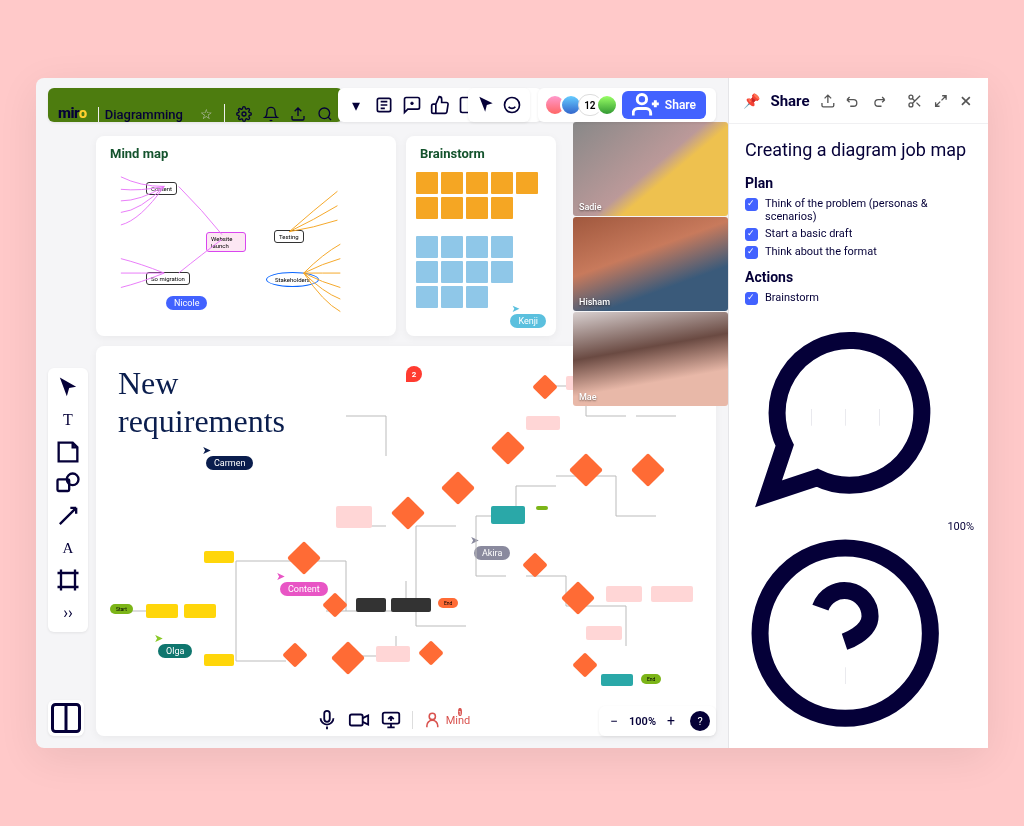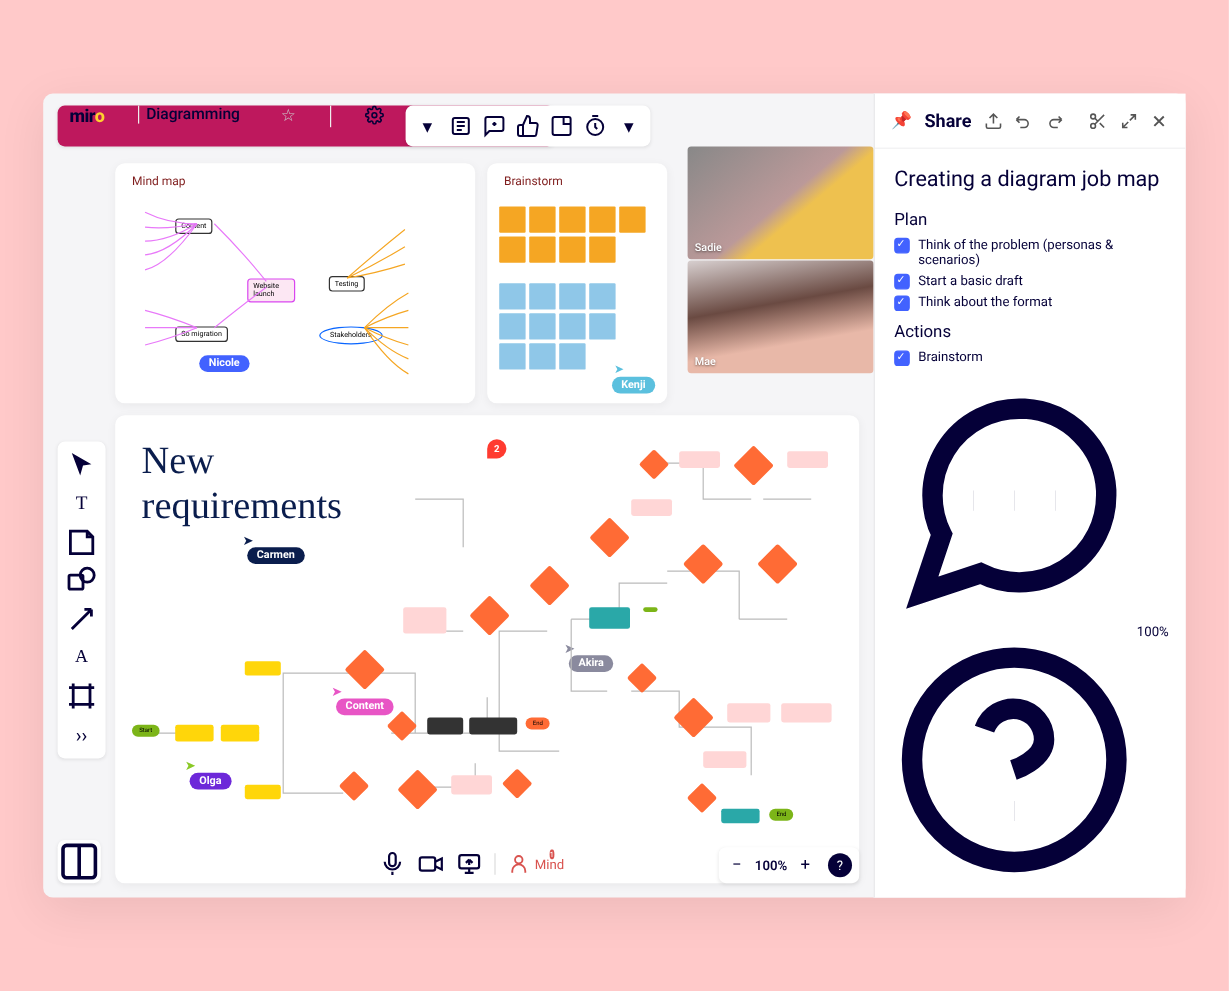--- a/index.html
+++ b/index.html
@@ -2,21 +2,21 @@
 <html><head>
 <meta charset="utf-8">
 <style>
 *{box-sizing:border-box;margin:0;padding:0;font-family:-apple-system,BlinkMacSystemFont,"Segoe UI",Roboto,Helvetica,Arial,sans-serif}
 body{background:#ffc9c9;width:1024px;height:826px;overflow:hidden;display:flex;align-items:center;justify-content:center}
 .app{width:952px;height:670px;background:#f5f5f7;border-radius:8px;position:relative;box-shadow:0 10px 40px rgba(0,0,0,.08);display:flex}
 .main-area{flex:1;position:relative;overflow:hidden}
 .side-panel{width:260px;background:#fff;border-left:1px solid #e5e5e8;display:flex;flex-direction:column}
 
 
-.topbar-left{position:absolute;top:10px;left:12px;height:34px;background:#be185d;border-radius:6px;display:flex;align-items:flex-start;padding:0 10px;gap:28px;box-shadow:0 1px 3px rgba(0,0,0,.08);z-index:5}
+.topbar-left{position:absolute;top:10px;left:12px;height:34px;background:#4d7c0f;border-radius:6px;display:flex;align-items:flex-end;padding:0 10px;gap:11px;box-shadow:0 1px 3px rgba(0,0,0,.08);z-index:5}
 .logo{font-weight:800;font-size:15px;color:#050038;letter-spacing:-.5px}
 .logo-o{color:#ffd02f}
 .board-name{font-size:13px;color:#050038;font-weight:500;padding:0 6px;border-left:1px solid #eee}
 .star{color:#ccc;font-size:14px}
 .ico{width:16px;height:16px;display:inline-flex;align-items:center;justify-content:center;color:#050038;cursor:pointer}
 
 
 .topbar-center{position:absolute;top:10px;left:302px;height:34px;background:#fff;border-radius:6px;display:flex;align-items:center;padding:0 8px;gap:8px;box-shadow:0 1px 3px rgba(0,0,0,.08);z-index:5}
 .sq{width:20px;height:20px;display:flex;align-items:center;justify-content:center;color:#050038}
 
@@ -38,43 +38,43 @@
 .bot-center{position:absolute;bottom:12px;left:280px;height:32px;display:flex;align-items:center;gap:10px;z-index:5}
 .bot-center .ic{width:22px;height:22px;display:flex;align-items:center;justify-content:center;color:#050038}
 .leave{color:#d9534f;font-size:11px;display:flex;align-items:center;gap:4px}
 .bot-right{position:absolute;bottom:12px;right:12px;height:30px;background:#fff;border-radius:6px;display:flex;align-items:center;padding:0 6px;gap:6px;box-shadow:0 1px 3px rgba(0,0,0,.08);z-index:5}
 .zoom-btn{width:18px;height:18px;display:flex;align-items:center;justify-content:center;font-size:14px;color:#050038}
 .zoom-val{font-size:11px;font-weight:600;color:#050038}
 .help{width:20px;height:20px;border-radius:50%;background:#050038;color:#fff;font-size:11px;display:flex;align-items:center;justify-content:center;margin-left:4px}
 
 
 .frame{position:absolute;background:#fff;border-radius:8px;box-shadow:0 2px 8px rgba(0,0,0,.05)}
-.frame-title{font-size:10px;font-weight:400;color:#7f1d1d;padding:10px 14px}
+.frame-title{font-size:13px;font-weight:700;color:#14532d;padding:10px 14px}
 .mind{top:58px;left:60px;width:300px;height:200px}
 .brain{top:58px;left:370px;width:150px;height:200px}
 .req{top:268px;left:60px;right:12px;height:390px}
 .req-title{font-family:Georgia,serif;font-size:32px;color:#0a1d4d;padding:18px 22px;line-height:1.2;font-weight:400}
 
 
 .stickies{position:absolute;top:36px;left:10px;right:10px}
 .srow{display:flex;gap:3px;margin-bottom:3px}
 .stk{width:22px;height:22px;border-radius:1px}
 .stk.o{background:#f5a623}
 .stk.b{background:#8fc7e8}
 
 
 .mm{position:absolute;inset:36px 10px 10px 10px}
 .mm-box{position:absolute;border:1px solid #333;border-radius:3px;font-size:6px;padding:2px 4px;background:#fff}
 .mm-center{top:60px;left:100px;border-color:#d946ef;background:#fce7f3}
 
 
-.chip{position:absolute;padding:2px 8px;border-radius:10px;font-size:9px;color:#fff;font-weight:700}
+.chip{position:absolute;padding:2px 8px;border-radius:10px;font-size:9px;color:#fff;font-weight:400}
 .chip.dark{background:#0a1d4d}
 .chip.pink{background:#e855c5}
-.chip.green{background:#6d28d9}
+.chip.green{background:#0f766e}
 .chip.grey{background:#8a8a9e}
 
 
 .fc{position:absolute}
 .diamond{width:24px;height:24px;background:#ff6b35;transform:rotate(45deg);border-radius:2px}
 .diamond.sm{width:18px;height:18px}
 .rect{background:#ffd6d6;border-radius:2px;font-size:5px;padding:2px 4px}
 .rect.y{background:#ffd60a}
 .rect.d{background:#333;color:#fff}
 .pill{border-radius:10px;padding:2px 6px;font-size:5px;display:inline-block}
@@ -86,21 +86,21 @@
 .vid{height:94px;background:#ccc;border-radius:3px;position:relative;overflow:hidden}
 .vid-name{position:absolute;bottom:4px;left:6px;font-size:9px;color:#fff;font-weight:500;text-shadow:0 1px 2px rgba(0,0,0,.5)}
 
 
 .panel-bar{height:46px;display:flex;align-items:center;padding:0 14px;gap:10px;border-bottom:1px solid #f0f0f2}
 .panel-bar .pin{font-size:14px;color:#050038}
 .panel-bar .note-lbl{font-size:15px;font-weight:700;color:#050038;flex:1}
 .panel-bar .pi{width:16px;height:16px;display:flex;align-items:center;justify-content:center;color:#555}
 .panel-body{padding:14px 16px;flex:1;overflow:auto}
 .note-title{font-size:18px;font-weight:400;color:#050038;margin-bottom:14px;line-height:1.3}
-.sect{font-size:14px;color:#050038;font-weight:400;margin:10px 0 6px}
+.sect{font-size:14px;color:#050038;font-weight:700;margin:10px 0 6px}
 .cl{display:flex;align-items:flex-start;gap:7px;margin:4px 0;font-size:11px;color:#050038}
 .cb{width:13px;height:13px;border-radius:3px;border:1.5px solid #ccc;flex-shrink:0;margin-top:1px;position:relative}
 .cb.on{background:#4262ff;border-color:#4262ff}
 .cb.on::after{content:"✓";color:#fff;font-size:9px;position:absolute;top:-1px;left:1px}
 .panel-foot{padding:10px 14px;display:flex;align-items:center;justify-content:space-between;font-size:11px;color:#050038}
 .pf-icons{display:flex;flex-direction:column;gap:8px}
 
 
 svg{width:100%;height:100%}
 </style>
@@ -166,20 +166,47 @@
         </span>
       <span class="sq">
           <svg viewBox="0 0 24 24" fill="none" stroke="currentColor" stroke-width="2">
             <circle cx="12" cy="13" r="8"></circle>
             <path d="M12 9v4l2 2M9 2h6"></path>
           </svg>
         </span>
       <span class="sq">▾</span>
     </div>
 
+    <div class="topbar-right">
+      <div class="cur-tools">
+        <span class="sq">
+            <svg viewBox="0 0 24 24" fill="currentColor">
+              <path d="M4 2l16 8-7 2-2 8z"></path>
+            </svg>
+          </span>
+        <span class="sq">
+            <svg viewBox="0 0 24 24" fill="none" stroke="currentColor" stroke-width="2">
+              <circle cx="12" cy="12" r="9"></circle>
+              <path d="M8 14s1.5 2 4 2 4-2 4-2M9 9h.01M15 9h.01"></path>
+            </svg>
+          </span>
+      </div>
+      <div class="avatars">
+        <div class="av" style="background:linear-gradient(#f9c,#f66)"></div>
+        <div class="av" style="background:linear-gradient(#6cf,#36c)"></div>
+        <div class="av-count">12</div>
+        <div class="av" style="background:linear-gradient(#9f6,#393)"></div>
+        <div class="share-btn">
+          <svg width="12" height="12" viewBox="0 0 24 24" fill="none" stroke="currentColor" stroke-width="2.5">
+              <path d="M16 21v-2a4 4 0 00-4-4H5a4 4 0 00-4 4v2M8.5 11a4 4 0 100-8 4 4 0 000 8zM20 8v6M23 11h-6"></path>
+            </svg>
+          <span>Share</span>
+        </div>
+      </div>
+    </div>
 
     <div class="vtool">
       <div class="ti">
           <svg viewBox="0 0 24 24" fill="currentColor">
             <path d="M5 3l14 8-6 1-2 7z"></path>
           </svg>
         </div>
       <div class="ti" style="font-family:serif;font-size:16px">T</div>
       <div class="ti">
           <svg viewBox="0 0 24 24" fill="none" stroke="currentColor" stroke-width="2">
@@ -324,20 +351,23 @@
             <div class="stk b"></div>
           </div>
       </div>
       <div class="chip" style="bottom:8px;right:10px;background:#5bc0de"><span>Kenji</span></div>
       <div style="position:absolute;bottom:22px;right:36px;color:#5bc0de;font-size:10px">➤</div>
     </div>
 
     <div class="videos">
       <div class="vid" style="background:linear-gradient(140deg,#888 0%,#b99 50%,#eec14f 60%)">
         <div class="vid-name">Sadie</div>
+      </div>
+      <div class="vid" style="background:linear-gradient(160deg,#a0583e 0%,#c87a5c 40%,#3a5a7a 70%)">
+        <div class="vid-name">Hisham</div>
       </div>
       <div class="vid" style="background:linear-gradient(170deg,#d8d0d0 0%,#6a4a42 40%,#e8b8a8 70%)">
         <div class="vid-name">Mae</div>
       </div>
     </div>
 
     <div class="frame req">
       <div class="req-title" style="white-space:pre-line">New
 requirements</div>
 

